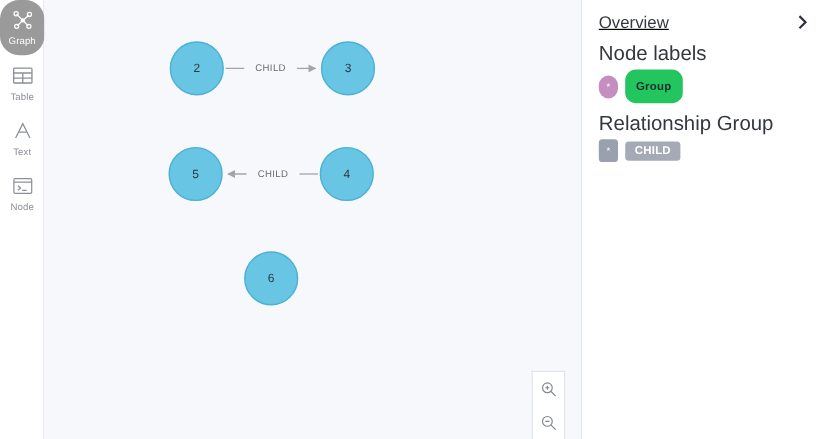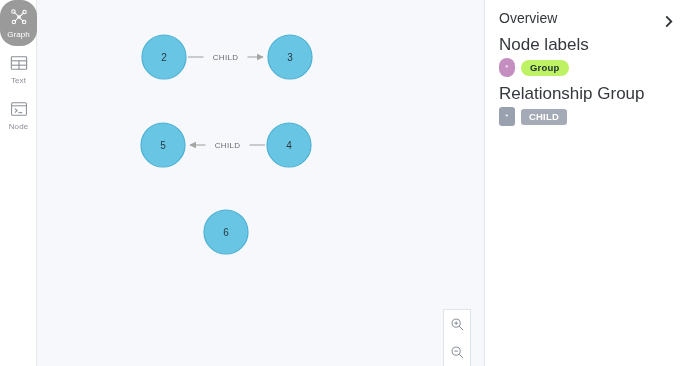--- a/index.html
+++ b/index.html
@@ -137,23 +137,24 @@
     width: 206px;
     flex: 0 0 206px;
     height: 366px;
     background: #ffffff;
     border-left: 1px solid #e3e6ec;
     box-sizing: border-box;
     padding: 8px 14px 0 14px;
   }
   .ov-header {
     display: flex;
-    align-items: flex-end;
+    align-items: center;
     justify-content: space-between;
     margin-bottom: 10px;
+    text-decoration: underline;
   }
   .ov-title {
     font-size: 14px;
     color: #34383e;
     line-height: 20px;
   }
   .ov-chevron {
     color: #30343a;
     display: flex;
     align-items: center;
@@ -188,25 +189,25 @@
     height: 19px;
     color: #ffffff;
     font-size: 8px;
     font-weight: normal;
   }
   .chip-label-node {
     background: #c48ec0;
     border-radius: 8px;
   }
   .chip-value-node {
-    background: #bef264;
+    background: #22c55e;
     color: #1d2e33;
     border-radius: 9px;
     padding: 2px 9px;
-    height: 16px;
+    height: 28px;
   }
   .chip-label-rel {
     background: #9aa1ae;
     border-radius: 3px;
   }
   .chip-value-rel {
     background: #a5abb6;
     color: #ffffff;
     border-radius: 3px;
     padding: 2px 8px;
@@ -245,23 +246,32 @@
 
     <div class="rail-item">
       <span class="rail-icon">
         <svg width="18" height="16" viewBox="0 0 24 22" fill="none" stroke="currentColor" stroke-width="1.5">
           <rect x="1.5" y="2.5" width="21" height="17" rx="1"></rect>
           <line x1="1.5" y1="8" x2="22.5" y2="8"></line>
           <line x1="1.5" y1="14" x2="22.5" y2="14"></line>
           <line x1="12" y1="8" x2="12" y2="19.5"></line>
         </svg>
       </span>
+      <span class="rail-label">Table</span>
+    </div>
+
+    <div class="rail-item">
+      <span class="rail-icon">
+        <svg width="18" height="18" viewBox="0 0 24 24" fill="none" stroke="currentColor" stroke-width="1.4">
+          <path d="M4 20 L12 4 L20 20"></path>
+          <line x1="7.6" y1="13.4" x2="16.4" y2="13.4"></line>
+        </svg>
+      </span>
       <span class="rail-label">Text</span>
     </div>
-
 
     <div class="rail-item">
       <span class="rail-icon">
         <svg width="18" height="16" viewBox="0 0 24 22" fill="none" stroke="currentColor" stroke-width="1.4">
           <rect x="1.8" y="2.5" width="20.4" height="17" rx="1.4"></rect>
           <line x1="1.8" y1="6.6" x2="22.2" y2="6.6"></line>
           <path d="M6.4 10.6 L9.4 13.2 L6.4 15.8" stroke-width="1.5"></path>
           <line x1="11.2" y1="16" x2="16.4" y2="16" stroke-width="1.5"></line>
         </svg>
       </span>

